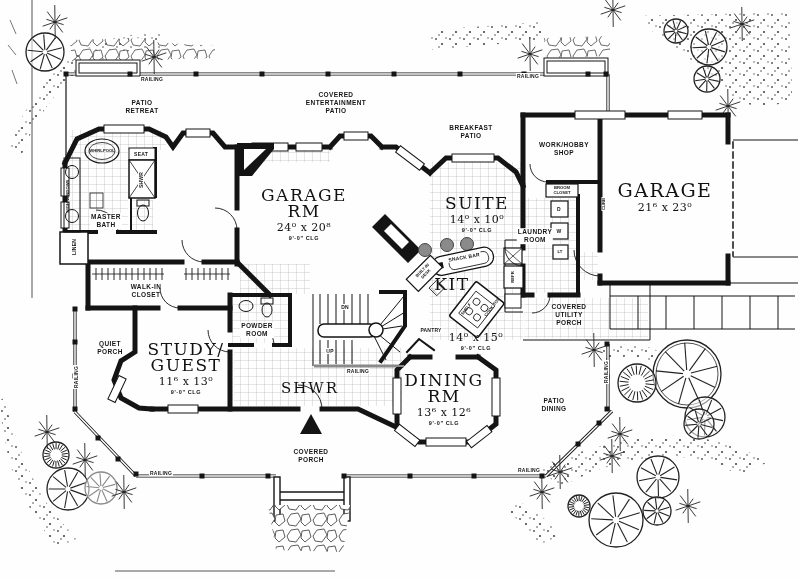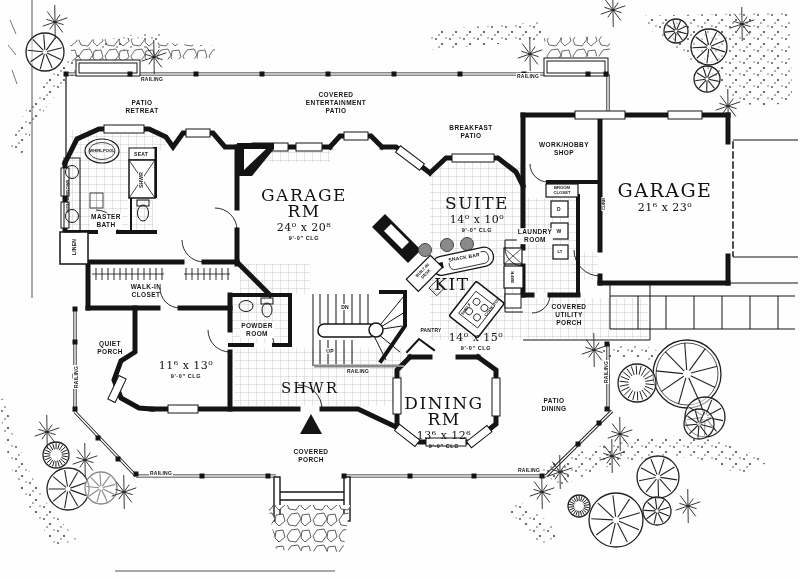--- a/index.html
+++ b/index.html
@@ -724,27 +724,29 @@
   <div class="rname">KIT</div>
 </div>
 <div class="room" style="left:476px;top:340px">
   <div class="rdims">14⁰ x 15⁰</div>
   <div class="rclg">9'-0" CLG</div>
 </div>
 <div class="room big" style="left:665px;top:198px">
   <div class="rname">GARAGE</div>
   <div class="rdims">21⁶ x 23⁰</div>
 </div>
-<div class="room" style="left:444px;top:422px">
+<div class="room" style="left:444px;top:399px">
   <div class="rname">DINING
 RM</div>
   <div class="rdims">13⁶ x 12⁶</div>
   <div class="rclg">9'-0" CLG</div>
 </div>
 <div class="room" style="left:186px;top:368px">
+  <div class="rname">STUDY/
+GUEST</div>
   <div class="rdims">11⁶ x 13⁰</div>
   <div class="rclg">9'-0" CLG</div>
 </div>
 <div class="room mid" style="left:310px;top:388px">
   <div class="rname">SHWR</div>
 </div>
 
 </div>
 
 </body></html>

